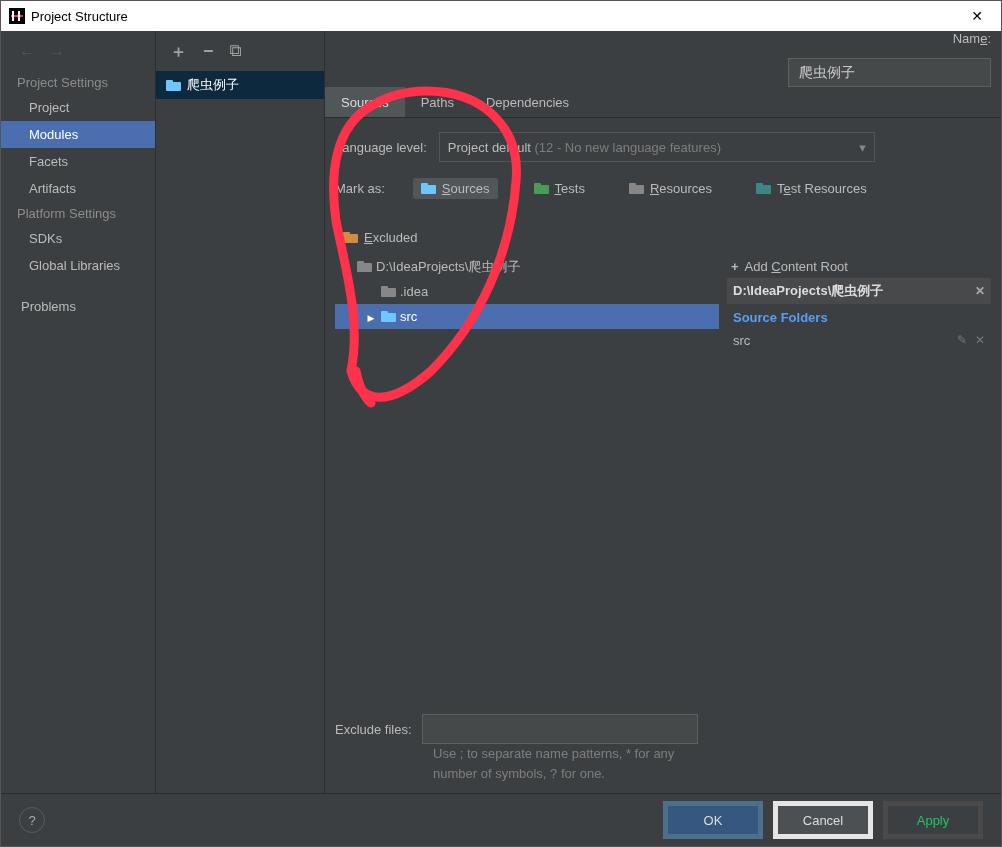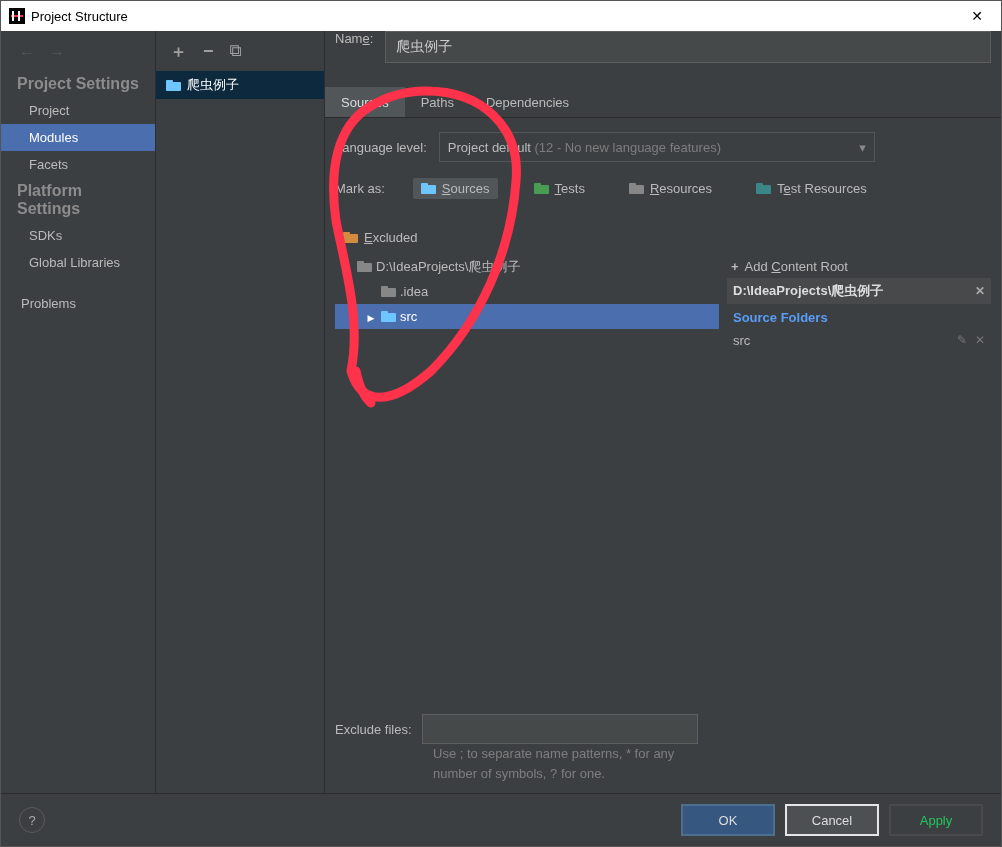--- a/index.html
+++ b/index.html
@@ -27,29 +27,29 @@
   .dialog{width:1000px;height:845px;background:var(--bg-dialog);border:1px solid #555;display:flex;flex-direction:column;position:relative;}
   .titlebar{height:30px;background:var(--bg-title);color:#000;display:flex;align-items:center;padding:0 8px;font-size:13px;}
   .titlebar .title{flex:1;padding-left:6px;}
   .titlebar .close{width:32px;text-align:center;cursor:pointer;font-size:14px;}
   .app-icon{width:16px;height:16px;background:#000;position:relative;display:inline-block;}
   .app-icon::before{content:"";position:absolute;left:2px;top:7px;width:12px;height:2px;background:#fe324b;}
   .app-icon::after{content:"";position:absolute;left:3px;top:3px;width:4px;height:10px;border-left:2px solid #fff;border-right:2px solid #fff;}
   .body{flex:1;display:flex;min-height:0;}
   .left-nav{width:154px;background:var(--bg-dialog);display:flex;flex-direction:column;border-right:1px solid var(--bg-darker);}
   .nav-arrows{height:40px;display:flex;align-items:center;gap:14px;padding:0 18px;color:#555;font-size:16px;}
-  .nav-header{padding:4px 16px;color:#8c8c8c;font-weight:bold;font-size:16px;}
+  .nav-header{padding:4px 16px;color:#8c8c8c;font-weight:normal;font-size:13px;}
   .nav-item{padding:6px 10px 6px 28px;cursor:pointer;}
   .nav-item.selected{background:var(--sel-blue);color:#fff;}
   .nav-sep{height:14px;}
   .mid-col{width:168px;background:var(--bg-dialog);display:flex;flex-direction:column;border-right:1px solid var(--bg-darker);}
   .mid-toolbar{height:40px;display:flex;align-items:center;gap:16px;padding:0 14px;color:#a0a0a0;font-size:17px;}
   .mid-item{height:28px;display:flex;align-items:center;gap:6px;padding:0 10px;background:#0d293e;color:#fff;}
   .right-col{flex:1;display:flex;flex-direction:column;min-width:0;}
-  .name-row{height:56px;display:flex;align-items:flex-start;gap:12px;padding:0 10px;}
+  .name-row{height:56px;display:flex;align-items:flex-end;gap:12px;padding:0 10px;flex-direction:column;}
   .name-row label{color:var(--text);}
   .name-input{flex:1;height:30px;background:#45494a;border:1px solid #5e6060;color:#ccc;padding:0 10px;font-family:inherit;font-size:14px;}
   .tabs{height:30px;display:flex;border-bottom:1px solid #2b2b2b;}
   .tab{padding:0 16px;display:flex;align-items:center;cursor:pointer;color:var(--text);}
   .tab.active{background:#515658;color:#ddd;}
   .tab-body{flex:1;display:flex;flex-direction:column;padding:14px 10px 10px 10px;min-height:0;}
   .lang-row{display:flex;align-items:center;gap:12px;margin-bottom:16px;}
   .combo{flex:0 0 auto;width:418px;height:28px;background:var(--bg-dialog);border:1px solid var(--border);display:flex;align-items:center;padding:0 8px;color:var(--text);cursor:pointer;justify-content:space-between;}
   .combo .dim{color:#7d7d7d;}
   .mark-row{display:flex;align-items:center;gap:28px;margin-bottom:6px;flex-wrap:wrap;}
@@ -70,21 +70,21 @@
   .root-hdr .ex{color:#aaa;cursor:pointer;font-size:12px;}
   .src-hdr{color:var(--link-blue);font-weight:bold;padding:6px 6px 4px 6px;}
   .src-item{display:flex;align-items:center;padding:0 6px;height:22px;color:var(--text);justify-content:space-between;}
   .src-item .acts{color:#777;font-size:12px;display:flex;gap:8px;}
   .excl-row{display:flex;align-items:center;gap:10px;margin-top:auto;padding-top:10px;}
   .excl-input{width:270px;height:26px;background:#45494a;border:1px solid #5e6060;}
   .hint{color:#7e7e7e;margin-left:98px;margin-top:0;line-height:1.5;width:280px;}
   .footer{height:52px;border-top:1px solid #2b2b2b;display:flex;align-items:center;padding:0 18px;gap:10px;}
   .help{width:24px;height:24px;border:1px solid #5a5a5a;border-radius:50%;display:flex;align-items:center;justify-content:center;color:#aaa;cursor:pointer;}
   .spacer{flex:1;}
-  .btn{width:90px;height:28px;border:2px solid #e5e5e5;background:#4c5052;color:#ddd;cursor:pointer;display:flex;align-items:center;justify-content:center;}
+  .btn{width:90px;height:28px;border:5px solid #e5e5e5;background:#4c5052;color:#ddd;cursor:pointer;display:flex;align-items:center;justify-content:center;}
   .btn.primary{background:#365880;border-color:#4c708c;}
   .btn.disabled{color:#22c55e;border-color:#4a4a4a;background:transparent;text-align:right;}
   .folder-icon{width:15px;height:11px;position:relative;display:inline-block;}
   .folder-icon::before{content:"";position:absolute;left:0;top:0;width:7px;height:3px;background:currentColor;border-radius:1px 1px 0 0;}
   .folder-icon::after{content:"";position:absolute;left:0;top:2px;width:15px;height:9px;background:currentColor;border-radius:1px;}
   .plus-icon{font-weight:bold;}
   .minus-icon{font-weight:bold;font-size:18px;}
   .u{text-decoration:underline;}
   .hand-annotation{position:absolute;pointer-events:none;left:310px;top:70px;}
 </style>
@@ -103,20 +103,21 @@
 
     <div class="left-nav">
       <div class="nav-arrows">
         <span>←</span>
         <span>→</span>
       </div>
       <div class="nav-header">Project Settings</div>
       <div class="nav-item">Project</div>
       <div class="nav-item selected">Modules</div>
       <div class="nav-item">Facets</div>
+      <div class="nav-item">Artifacts</div>
       <div class="nav-header">Platform Settings</div>
       <div class="nav-item">SDKs</div>
       <div class="nav-item">Global Libraries</div>
       <div class="nav-sep"></div>
       <div class="nav-item" style="padding-left:20px">Problems</div>
     </div>
 
     <div class="mid-col">
       <div class="mid-toolbar">
         <span class="plus-icon">＋</span>

